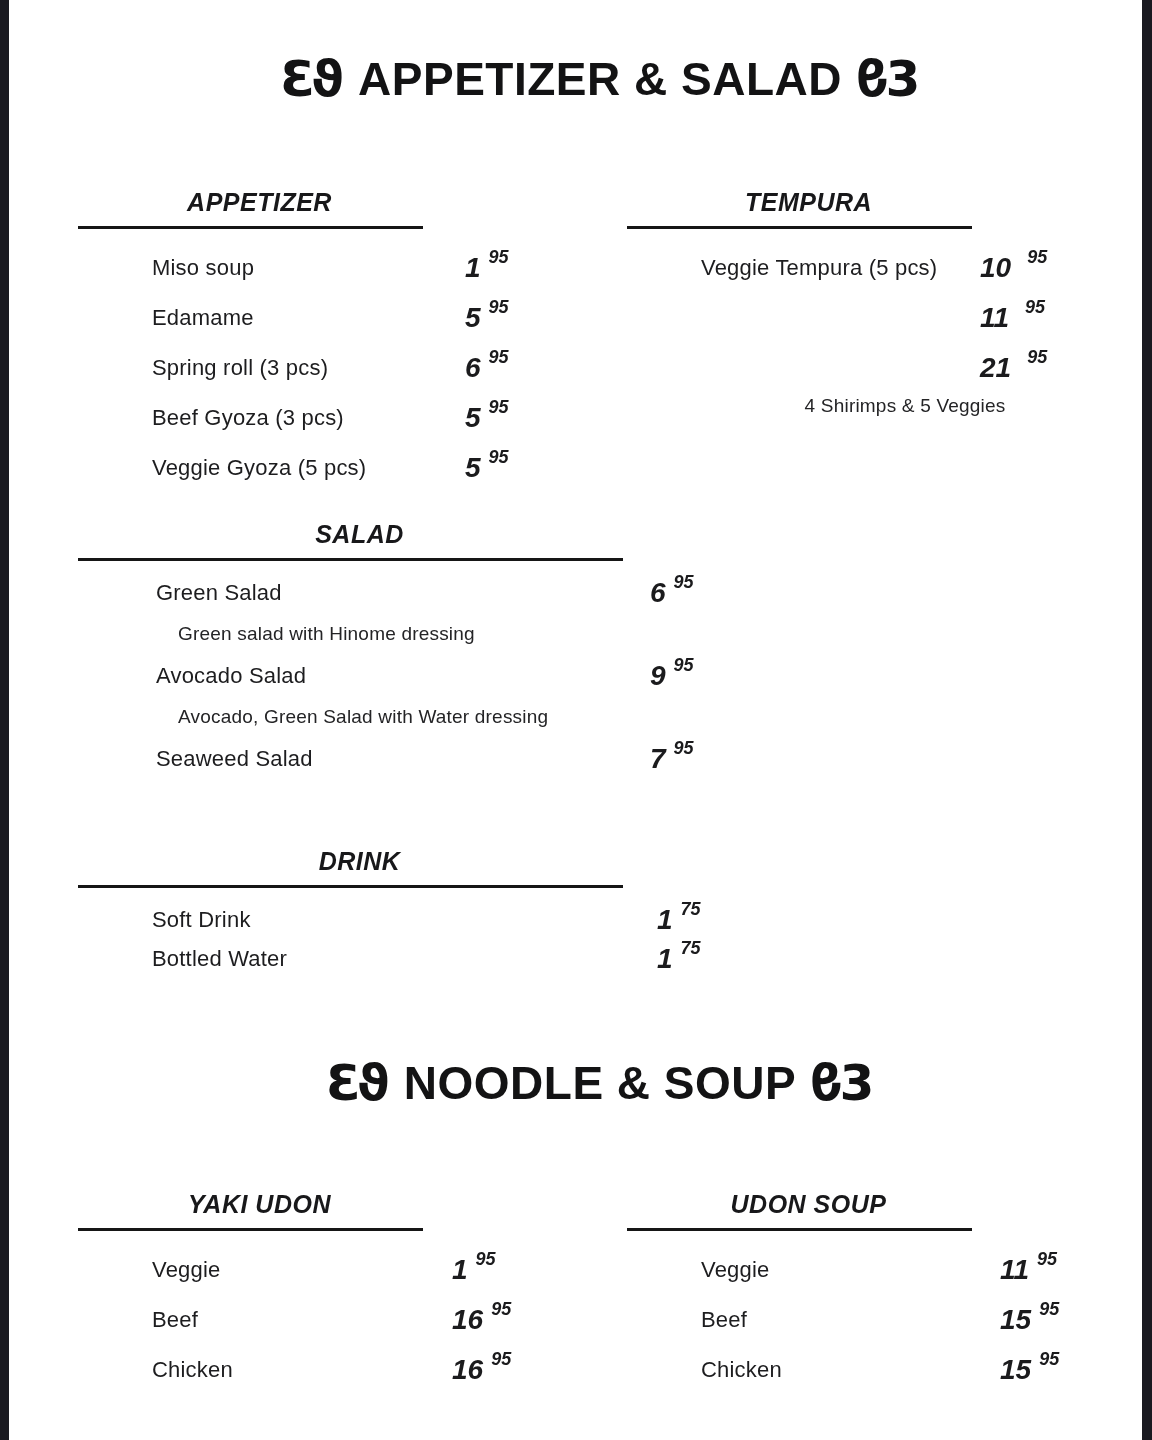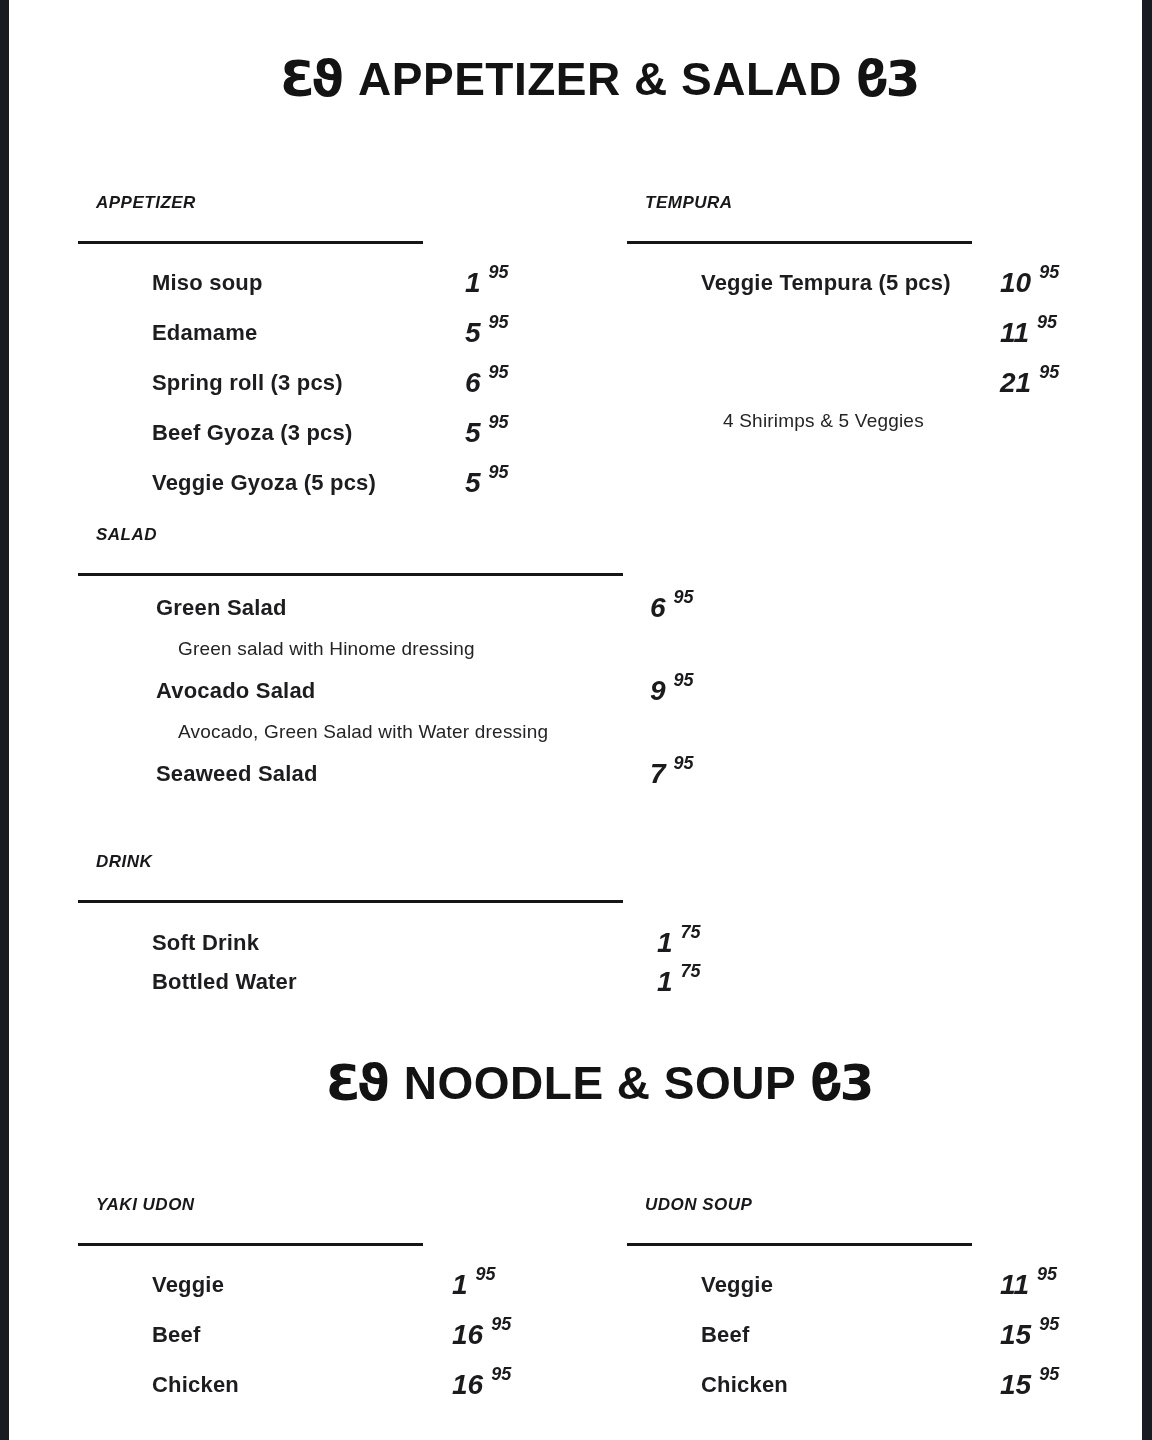--- a/index.html
+++ b/index.html
@@ -1,20 +1,21 @@
 <!DOCTYPE html>
 <html><head>
 <meta charset="utf-8">
 <style>
   * { margin:0; padding:0; box-sizing:border-box; }
   html,body { background:#ffffff; }
   .page {
     position:relative; width:1152px; height:1440px; margin:0 auto;
     background:#ffffff; color:#1b1b1d; overflow:hidden;
     font-family:"Liberation Sans", sans-serif;
+    text-align:center;
   }
   .edge { position:absolute; top:0; bottom:0; background:#1a1a21; }
   .edge.l { left:0; width:9px; }
   .edge.r { right:0; width:10px; }
 
   .menu-title {
     position:absolute; left:58px; right:10px;
     display:flex; align-items:center; justify-content:center; gap:14px;
     font-size:46px; font-weight:bold; letter-spacing:.5px; color:#131314;
     white-space:nowrap;
@@ -23,46 +24,46 @@
   .menu-title.t2 { top:1056px; }
   .orn {
     font-family:"DejaVu Sans", sans-serif;
     font-size:50px; font-weight:bold; line-height:1; letter-spacing:-4px;
     color:#131314; padding-right:4px;
   }
   .orn.r { transform:scaleX(-1); }
 
   .sec { position:absolute; }
   .sec-head {
-    font-style:italic; font-weight:bold; font-size:17px; line-height:29px;
+    font-style:italic; font-weight:bold; font-size:25px; line-height:29px;
     letter-spacing:.5px; color:#18181a;
-    padding:0 0 24px 18px; border-bottom:3px solid #161616;
+    padding:0 0 9px 18px; border-bottom:3px solid #161616;
   }
   .sec .sec-head { width:345px; }
   .sec.wide .sec-head { width:545px; }
 
   .items { position:relative; }
   .type-a .items { margin-top:14px; }
   .type-salad .items { margin-top:10px; }
-  .type-drink .items { margin-top:20px; }
+  .type-drink .items { margin-top:12px; }
 
   .row { position:relative; display:flex; align-items:center; }
   .type-a .row { height:50px; }
   .type-salad .row { height:43px; }
   .type-drink .row { height:39px; }
 
-  .iname { font-weight:bold; font-size:22px; letter-spacing:.2px; color:#1d1d1f; padding-left:74px; }
+  .iname { font-weight:normal; font-size:22px; letter-spacing:.2px; color:#1d1d1f; padding-left:74px; }
   .type-salad .iname { padding-left:78px; }
 
   .price { position:absolute; top:50%; transform:translateY(-50%); display:flex; align-items:baseline; }
   .d { font-style:italic; font-weight:bold; font-size:28px; line-height:1; color:#1b1b1d; }
   .c { font-style:italic; font-weight:bold; font-size:18px; line-height:1; margin-left:8px; position:relative; top:-14px; color:#1b1b1d; }
 
   .sec-appetizer .price { left:387px; }
-  .sec-tempura  .price { left:373px; }
+  .sec-tempura  .price { left:353px;gap:8px; }
   .sec-salad    .price { left:572px; }
   .sec-drink    .price { left:579px; }
   .sec-yaki     .price { left:374px; }
   .sec-udonsoup .price { left:373px; }
 
   .desc {
     height:40px; display:flex; align-items:center;
     padding-left:100px; font-size:19px; color:#242426; letter-spacing:.2px;
   }
   .tdesc {

